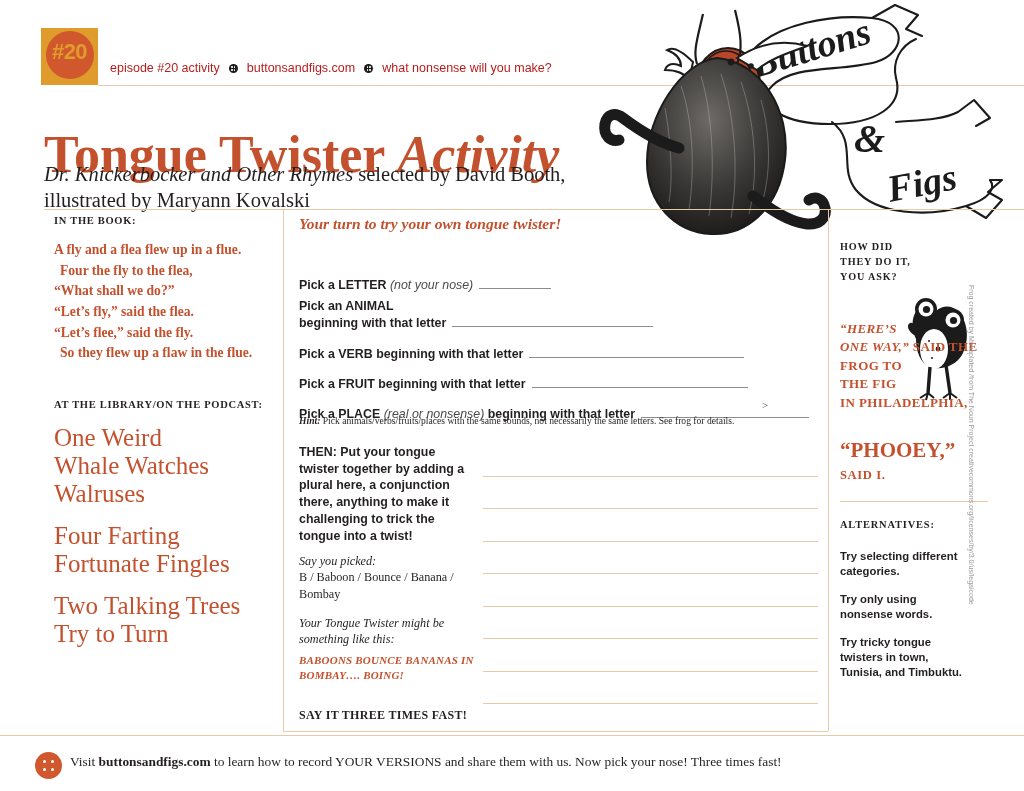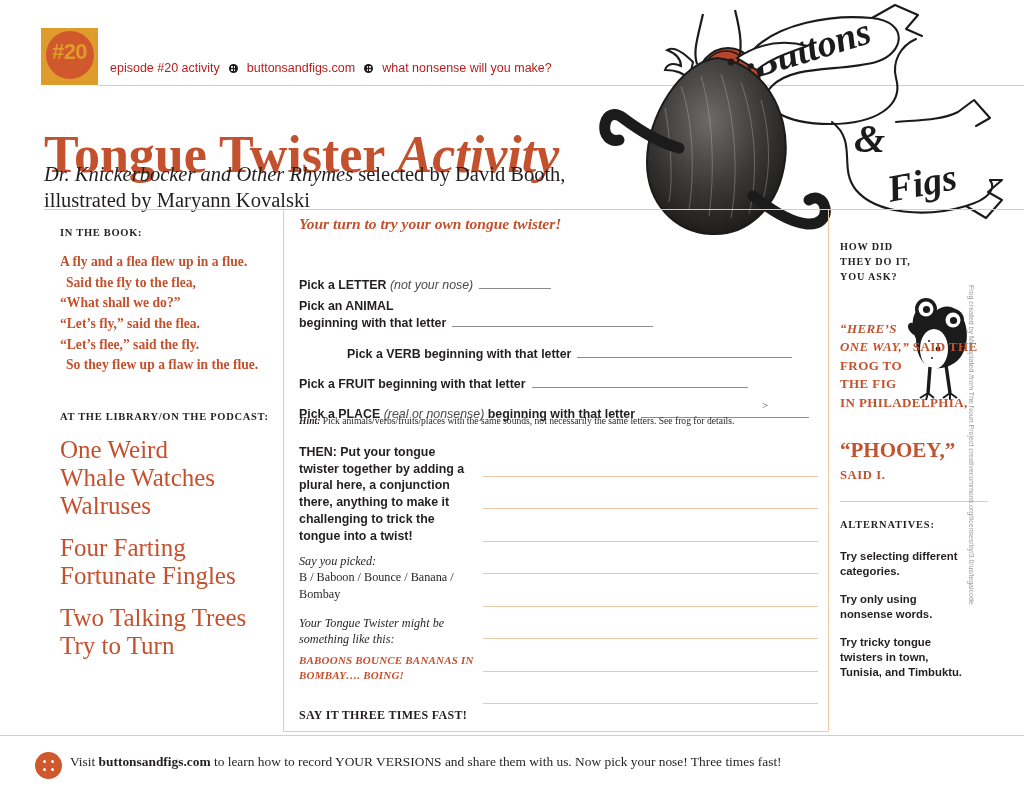--- a/index.html
+++ b/index.html
@@ -58,21 +58,21 @@
     position:absolute; left:44px; top:161px; width:620px;
     font-size:20.5px; line-height:1.28; color:#231f20;
   }
   #subtitle .ital { font-style:italic; }
 
   
   .hline { position:absolute; background:#e8c9a8; height:1px; }
   .vline { position:absolute; background:#e8c9a8; width:1px; }
 
   
-  #col-left { position:absolute; left:60px; top:215px; width:230px;margin-top:12px; }
+  #col-left { position:absolute; left:54px; top:215px; width:230px; }
   .kicker {
     font-family:"Liberation Serif", serif; font-weight:bold;
     font-size:10.5px; letter-spacing:0.7px; color:#231f20;
     text-transform:uppercase;
   }
   #poem {
     margin-top:14px; color:#c4512e; font-weight:bold;
     font-size:13.6px; line-height:1.52;
   }
   #poem div.ind { padding-left:6px; }
@@ -294,21 +294,21 @@
 <div class="hline" style="left:44px;  top:209px; width:980px;"></div>
 <div class="vline" style="left:283px; top:209px; height:522px;"></div>
 <div class="vline" style="left:828px; top:209px; height:522px;"></div>
 <div class="hline" style="left:840px; top:501px; width:148px;"></div>
 <div class="hline" style="left:283px; top:731px; width:545px;"></div>
 
 <div id="col-left">
   <div class="kicker">IN THE BOOK:</div>
   <div id="poem">
     <div>A fly and a flea flew up in a flue.</div>
-    <div class="ind">Said the fly to the flea,</div>
+    <div class="ind">Four the fly to the flea,</div>
     <div>“What shall we do?”</div>
     <div>“Let’s fly,” said the flea.</div>
     <div>“Let’s flee,” said the fly.</div>
     <div class="ind">So they flew up a flaw in the flue.</div>
   </div>
   <div class="kicker" id="kicker2">AT THE LIBRARY/ON THE PODCAST:</div>
   <div class="podcast-title" style="white-space:pre-line">One Weird
 Whale Watches
 Walruses</div>
   <div class="podcast-title" style="white-space:pre-line">Four Farting
@@ -324,21 +324,21 @@
     <span>Pick a LETTER </span><span class="lt">(not your nose)</span><span class="blank" style="width:72px"></span>
   </div>
 
   <div class="pick-row" style="top:84px;">
     <span>Pick an ANIMAL</span>
   </div>
   <div class="pick-row" style="top:101px;">
     <span>beginning with that letter</span><span class="blank" style="width:201px"></span>
   </div>
 
-  <div class="pick-row" style="top:132px;margin-left:48px;">
+  <div class="pick-row" style="top:132px;">
     <span>Pick a VERB beginning with that letter</span><span class="blank" style="width:215px"></span>
   </div>
 
   <div class="pick-row" style="top:162px;">
     <span>Pick a FRUIT beginning with that letter</span><span class="blank" style="width:216px"></span>
   </div>
 
   <div class="pick-row" style="top:192px;">
     <span>Pick a PLACE </span><span class="lt">(real or nonsense)</span><span> beginning with that letter</span><span class="blank" style="width:168px"></span>
   </div>

